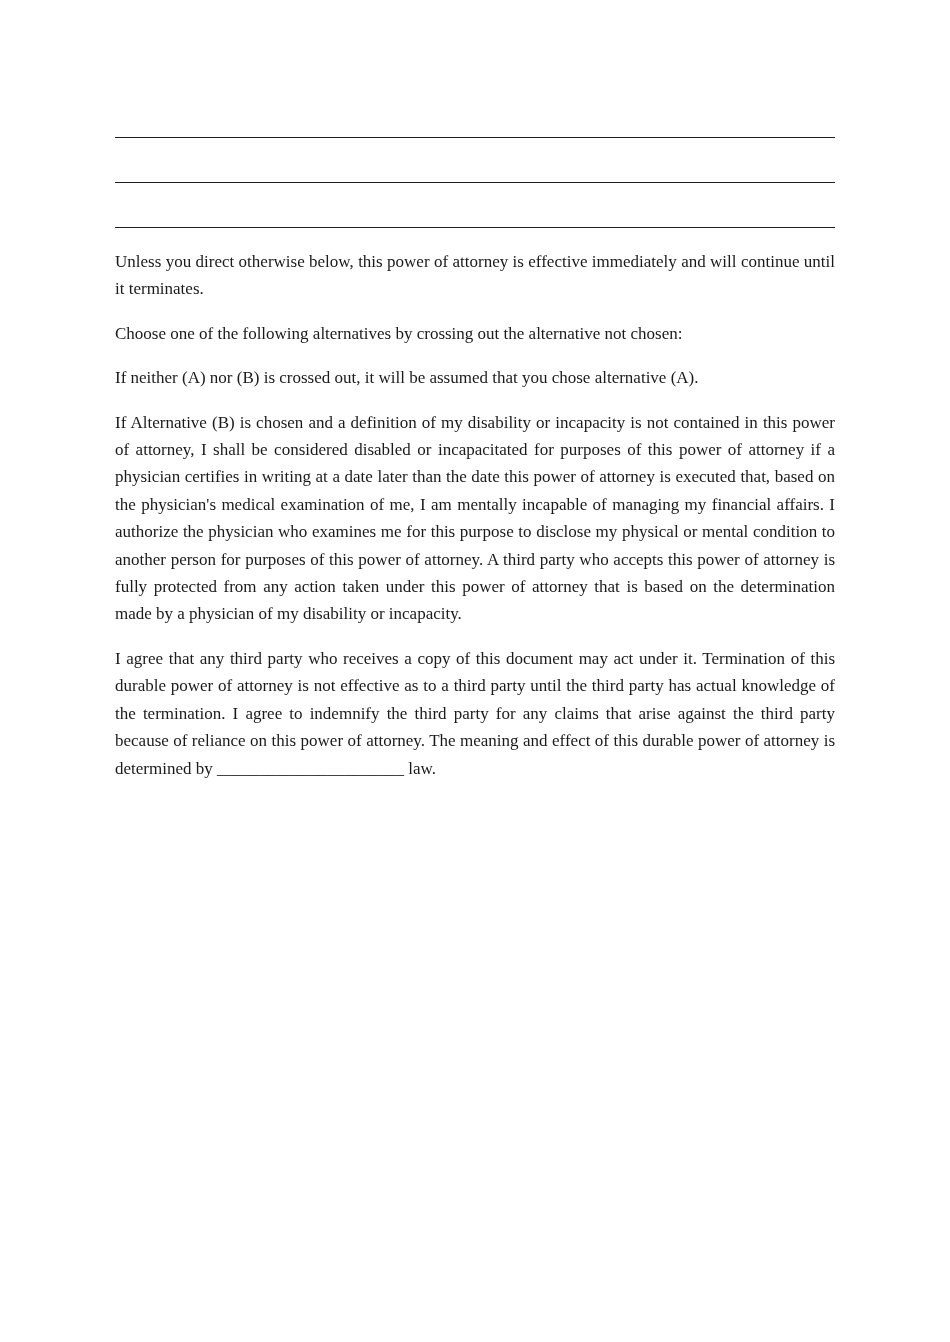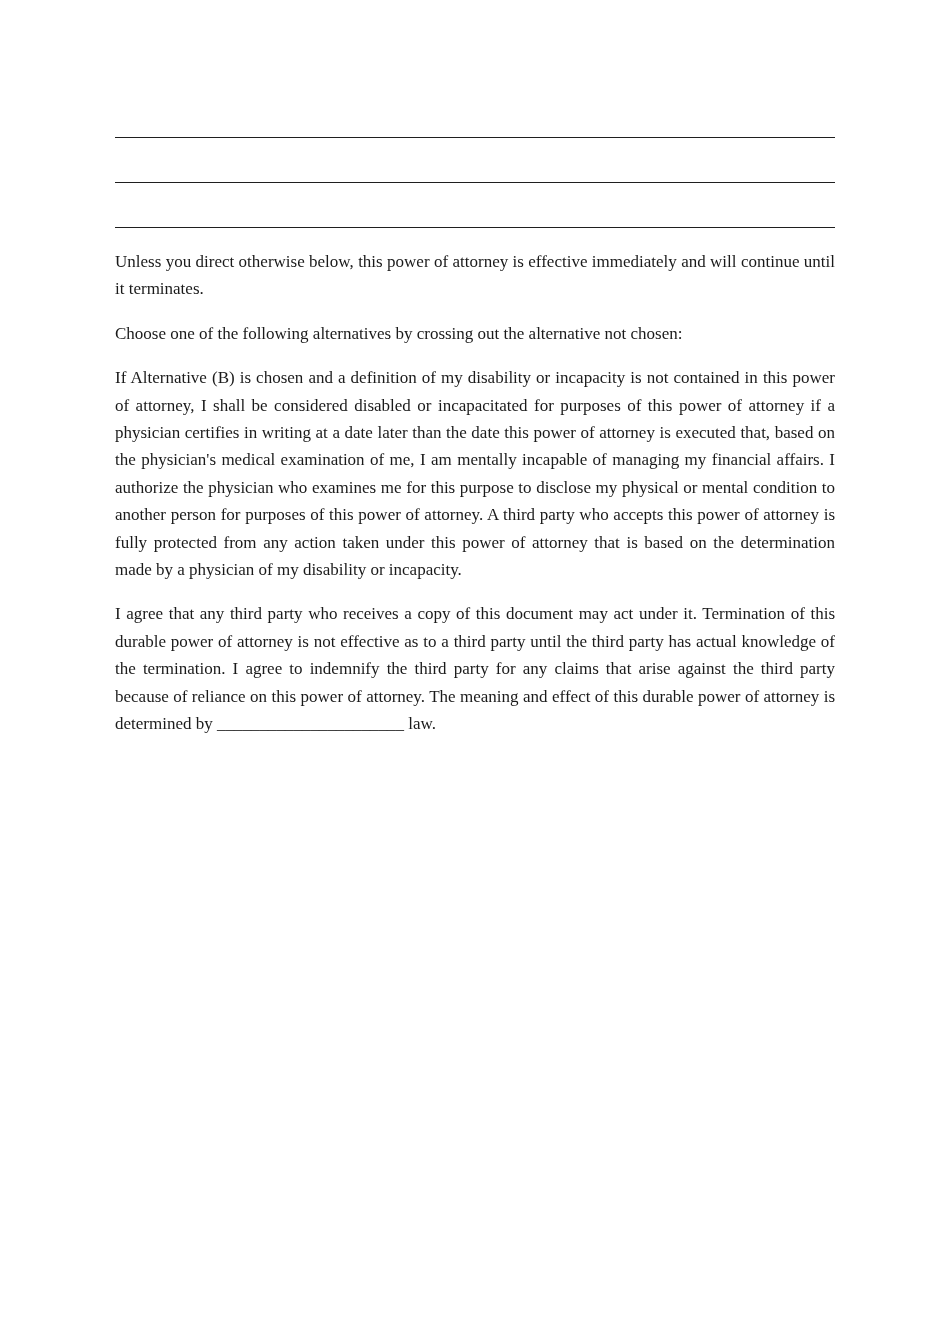--- a/index.html
+++ b/index.html
@@ -61,20 +61,21 @@
   <div class="content">
 
     <div class="blank-lines">
       <div class="blank-line"></div>
       <div class="blank-line"></div>
       <div class="blank-line"></div>
     </div>
 
     <p class="para">Unless you direct otherwise below, this power of attorney is effective immediately and will continue until it terminates.</p>
     <p class="para">Choose one of the following alternatives by crossing out the alternative not chosen:</p>
+    <p class="para">If neither (A) nor (B) is crossed out, it will be assumed that you chose alternative (A).</p>
     <p class="para">If Alternative (B) is chosen and a definition of my disability or incapacity is not contained in this power of attorney, I shall be considered disabled or incapacitated for purposes of this power of attorney if a physician certifies in writing at a date later than the date this power of attorney is executed that, based on the physician's medical examination of me, I am mentally incapable of managing my financial affairs. I authorize the physician who examines me for this purpose to disclose my physical or mental condition to another person for purposes of this power of attorney. A third party who accepts this power of attorney is fully protected from any action taken under this power of attorney that is based on the determination made by a physician of my disability or incapacity.</p>
     <p class="para">I agree that any third party who receives a copy of this document may act under it. Termination of this durable power of attorney is not effective as to a third party until the third party has actual knowledge of the termination. I agree to indemnify the third party for any claims that arise against the third party because of reliance on this power of attorney. The meaning and effect of this durable power of attorney is determined by ______________________ law.</p>
 
   </div>
 
   <div class="footer">
     <a>
       <span class="copy-symbol">©</span><span>TEMPLATEROLLER.COM</span>
     </a>
   </div>

